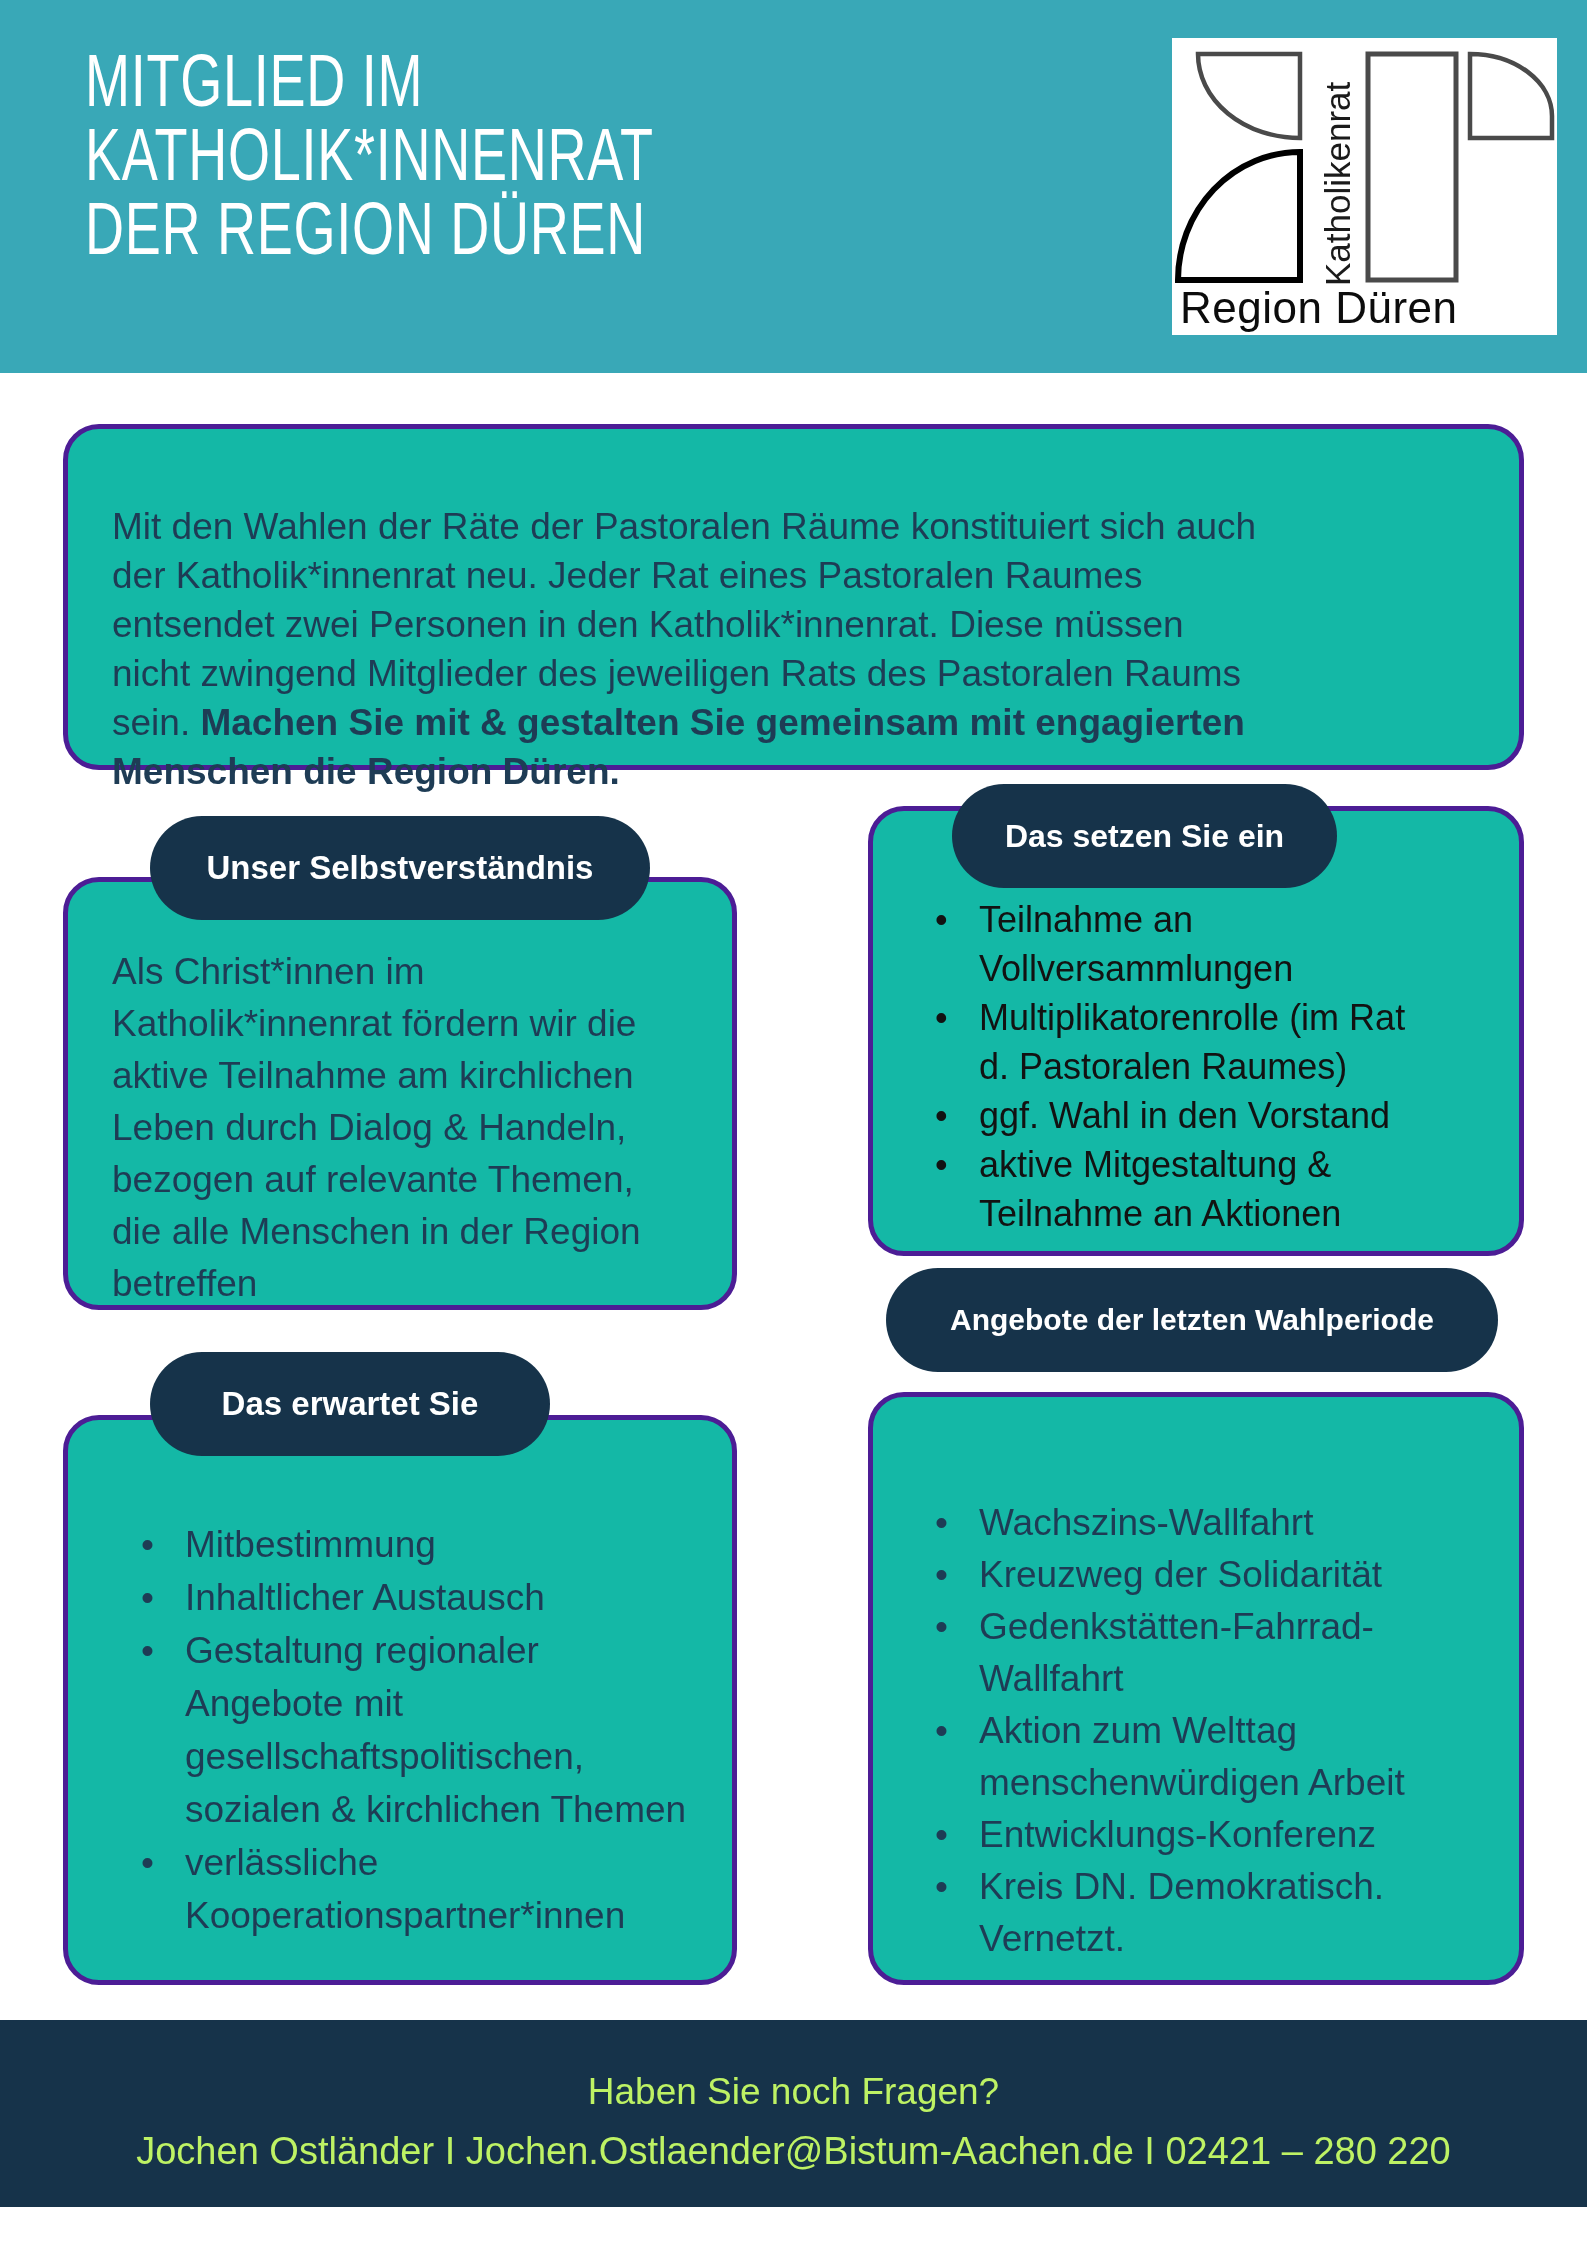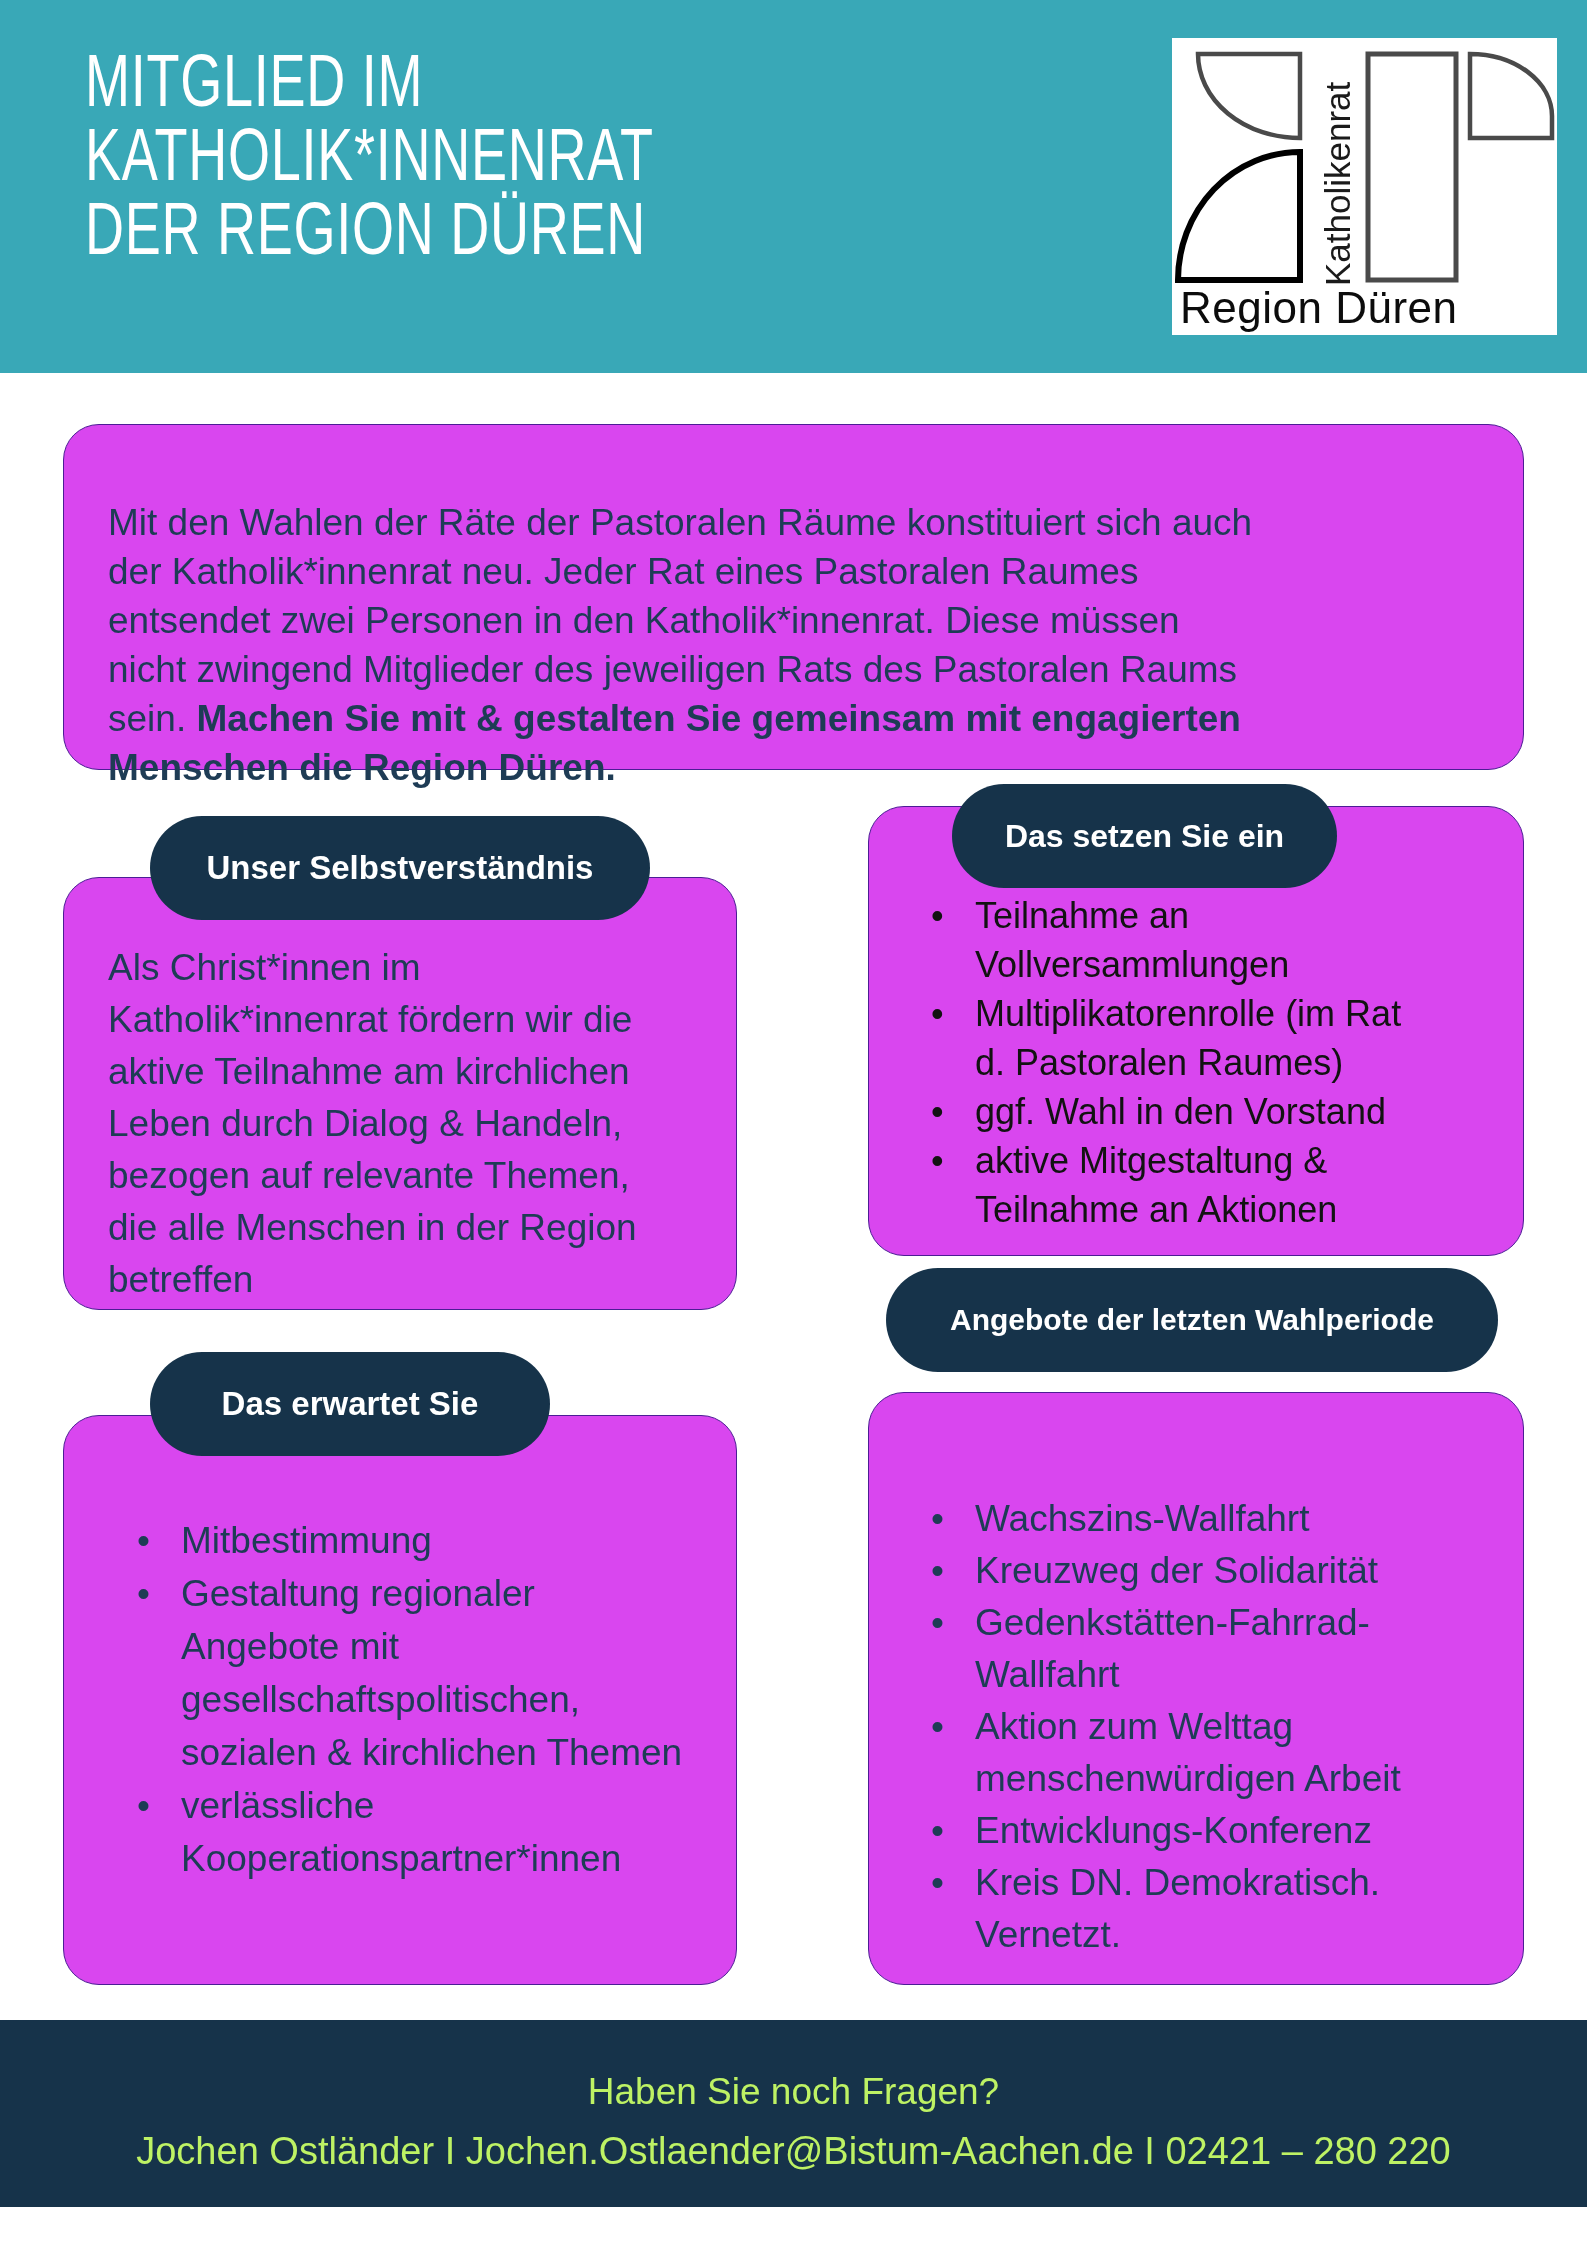--- a/index.html
+++ b/index.html
@@ -16,21 +16,21 @@
   }
   
   .logo{position:absolute;left:1172px;top:38px;width:385px;height:297px;background:#ffffff;}
   .logo svg{position:absolute;left:0;top:0;}
   .logo-caption{
     position:absolute;left:8px;top:247px;font-size:44px;line-height:46px;color:#0c0c0c;
     letter-spacing:.5px;white-space:nowrap;
   }
   
   .card{
-    position:absolute;background:#d946ef;border:1px solid #4c1d95;border-radius:36px;
+    position:absolute;background:#14b8a6;border:5px solid #4c1d95;border-radius:36px;
     box-sizing:border-box;color:#1e3c55;
   }
   .pill{
     position:absolute;background:#16334a;border-radius:54px;color:#ffffff;
     display:flex;align-items:center;justify-content:center;
     font-weight:700;box-sizing:border-box;padding:0 18px;white-space:nowrap;
   }
   .prewrap{white-space:pre-line;}
   
   .intro-box{left:63px;top:424px;width:1461px;height:346px;padding:24px 36px 0 44px;
@@ -122,20 +122,21 @@
 Teilnahme an Aktionen</li>
     </ul>
   </div>
   <div class="pill pill-einsatz">
     <span>Das setzen Sie ein</span>
   </div>
 
   <div class="card box-erwartet">
     <ul class="bullets">
       <li>Mitbestimmung</li>
+      <li>Inhaltlicher Austausch</li>
       <li>Gestaltung regionaler
 Angebote mit
 gesellschaftspolitischen,
 sozialen &amp; kirchlichen Themen</li>
       <li>verlässliche
 Kooperationspartner*innen</li>
     </ul>
   </div>
   <div class="pill pill-erwartet">
     <span>Das erwartet Sie</span>

